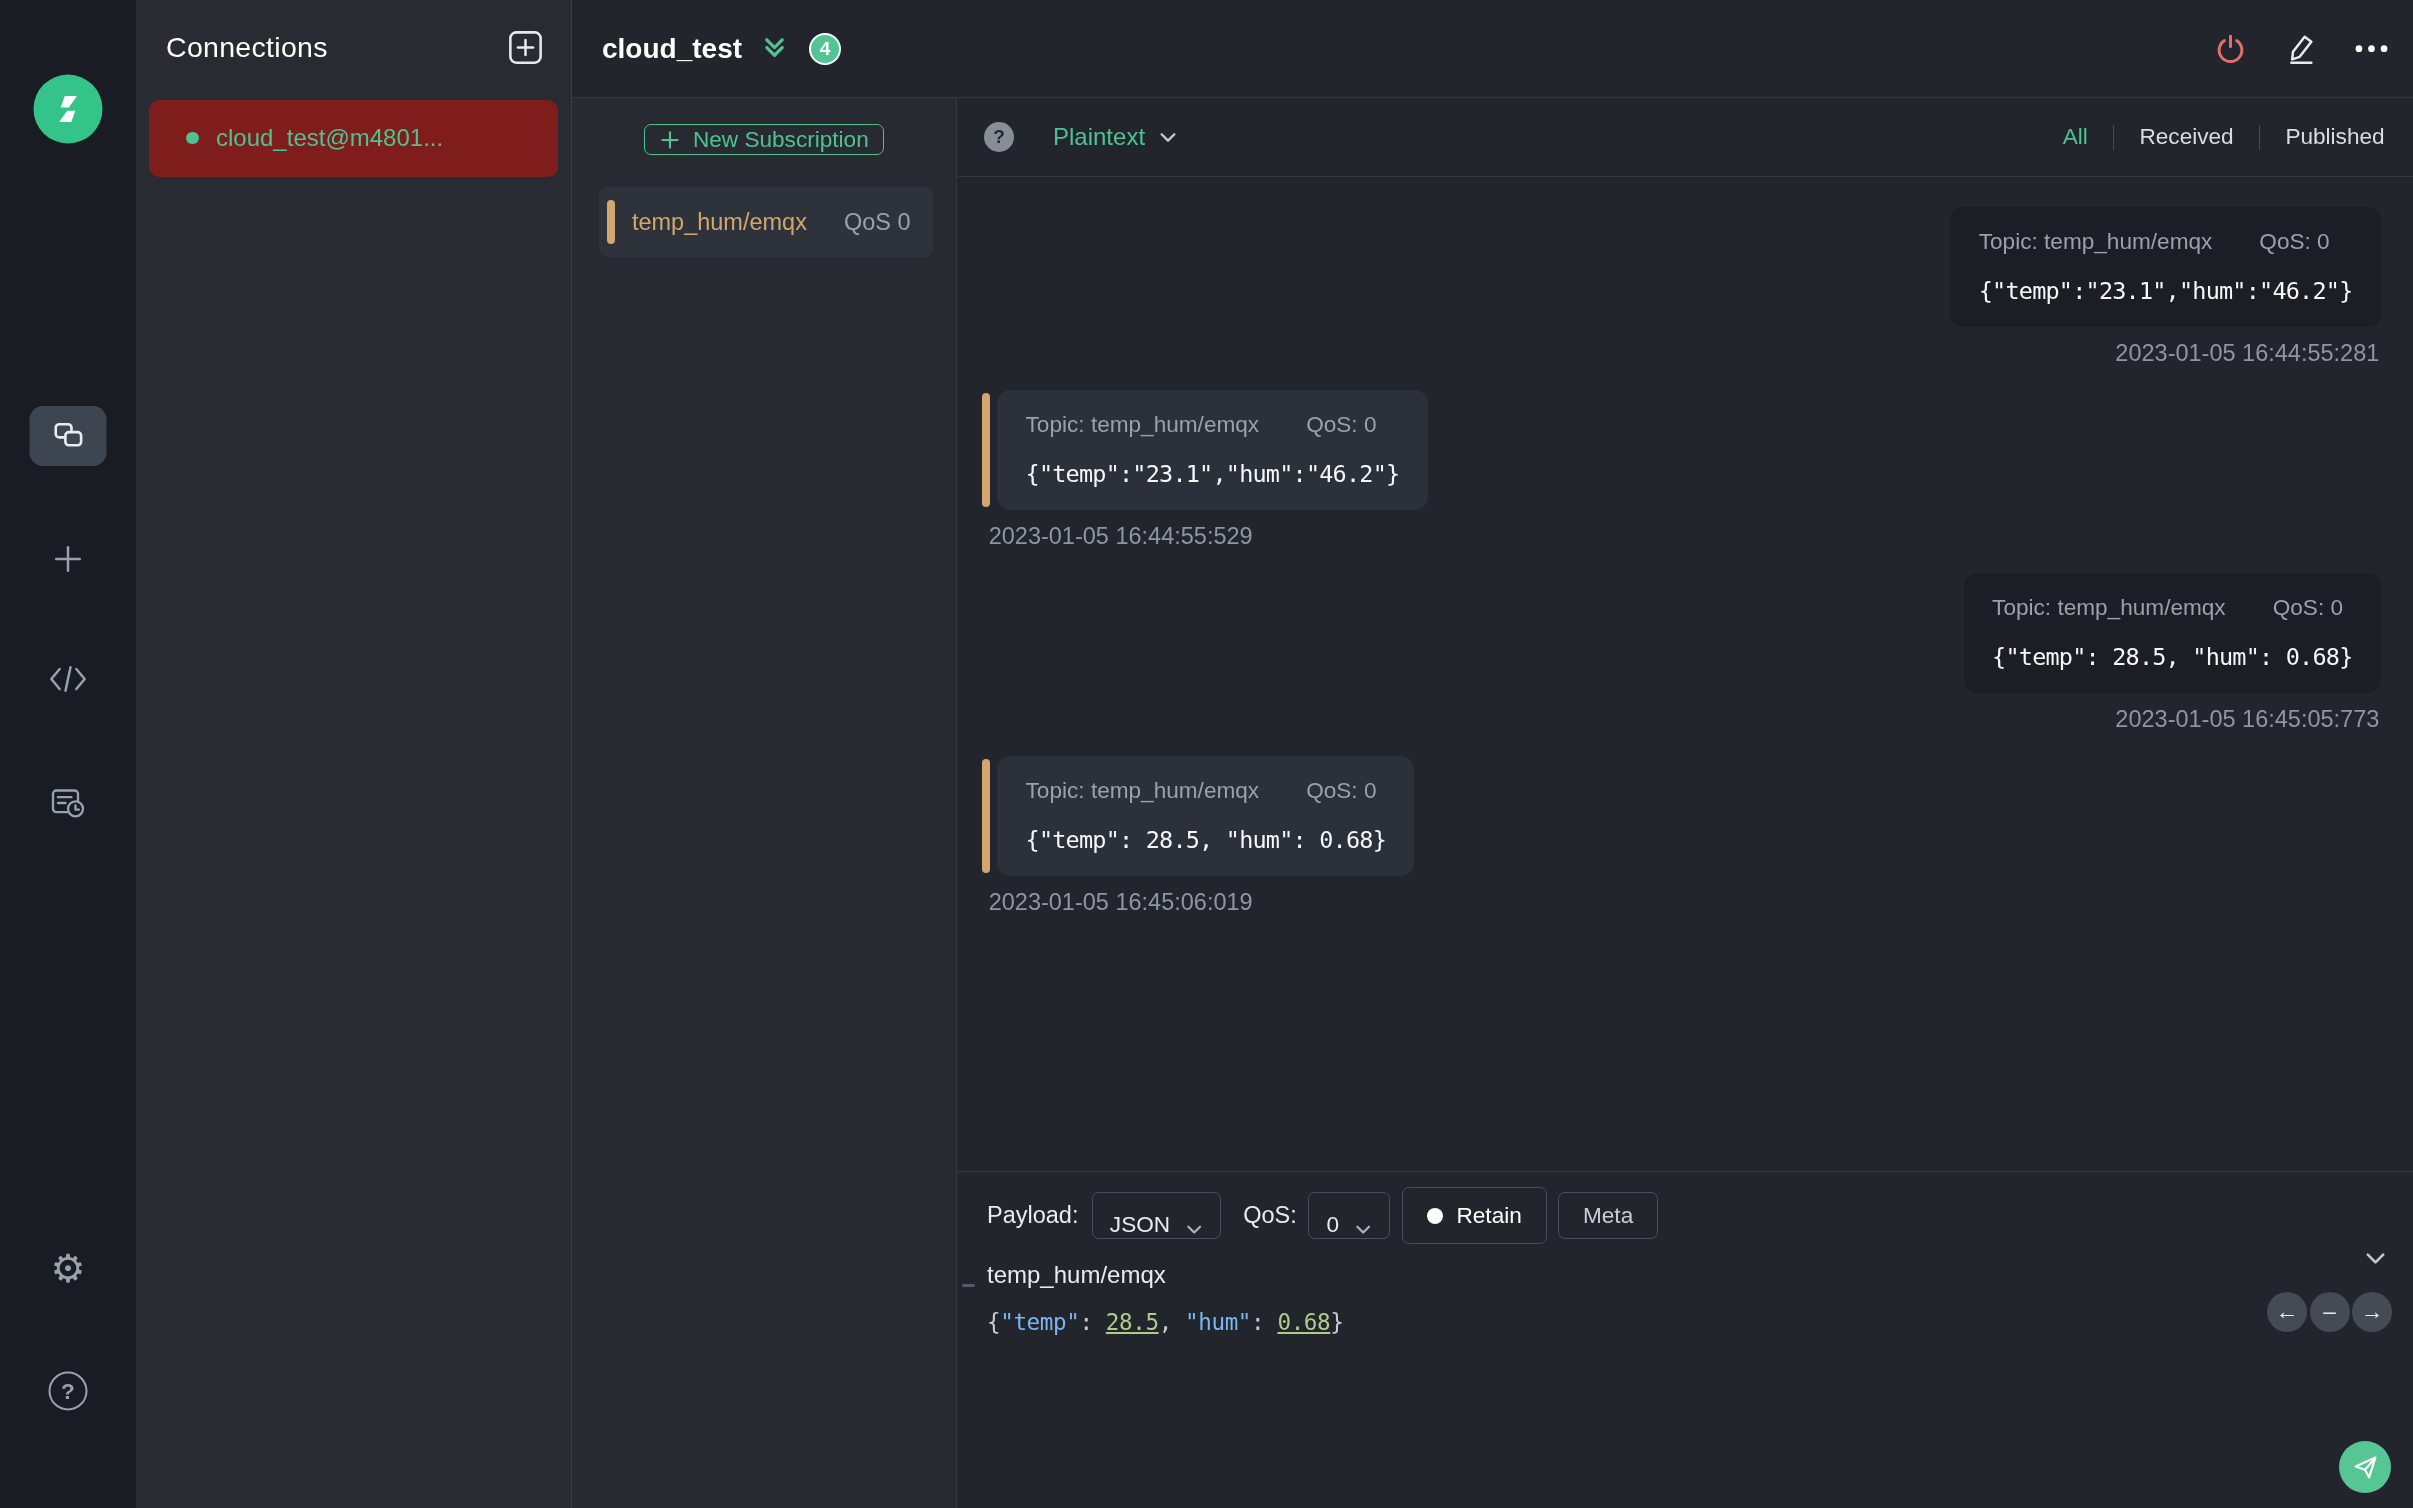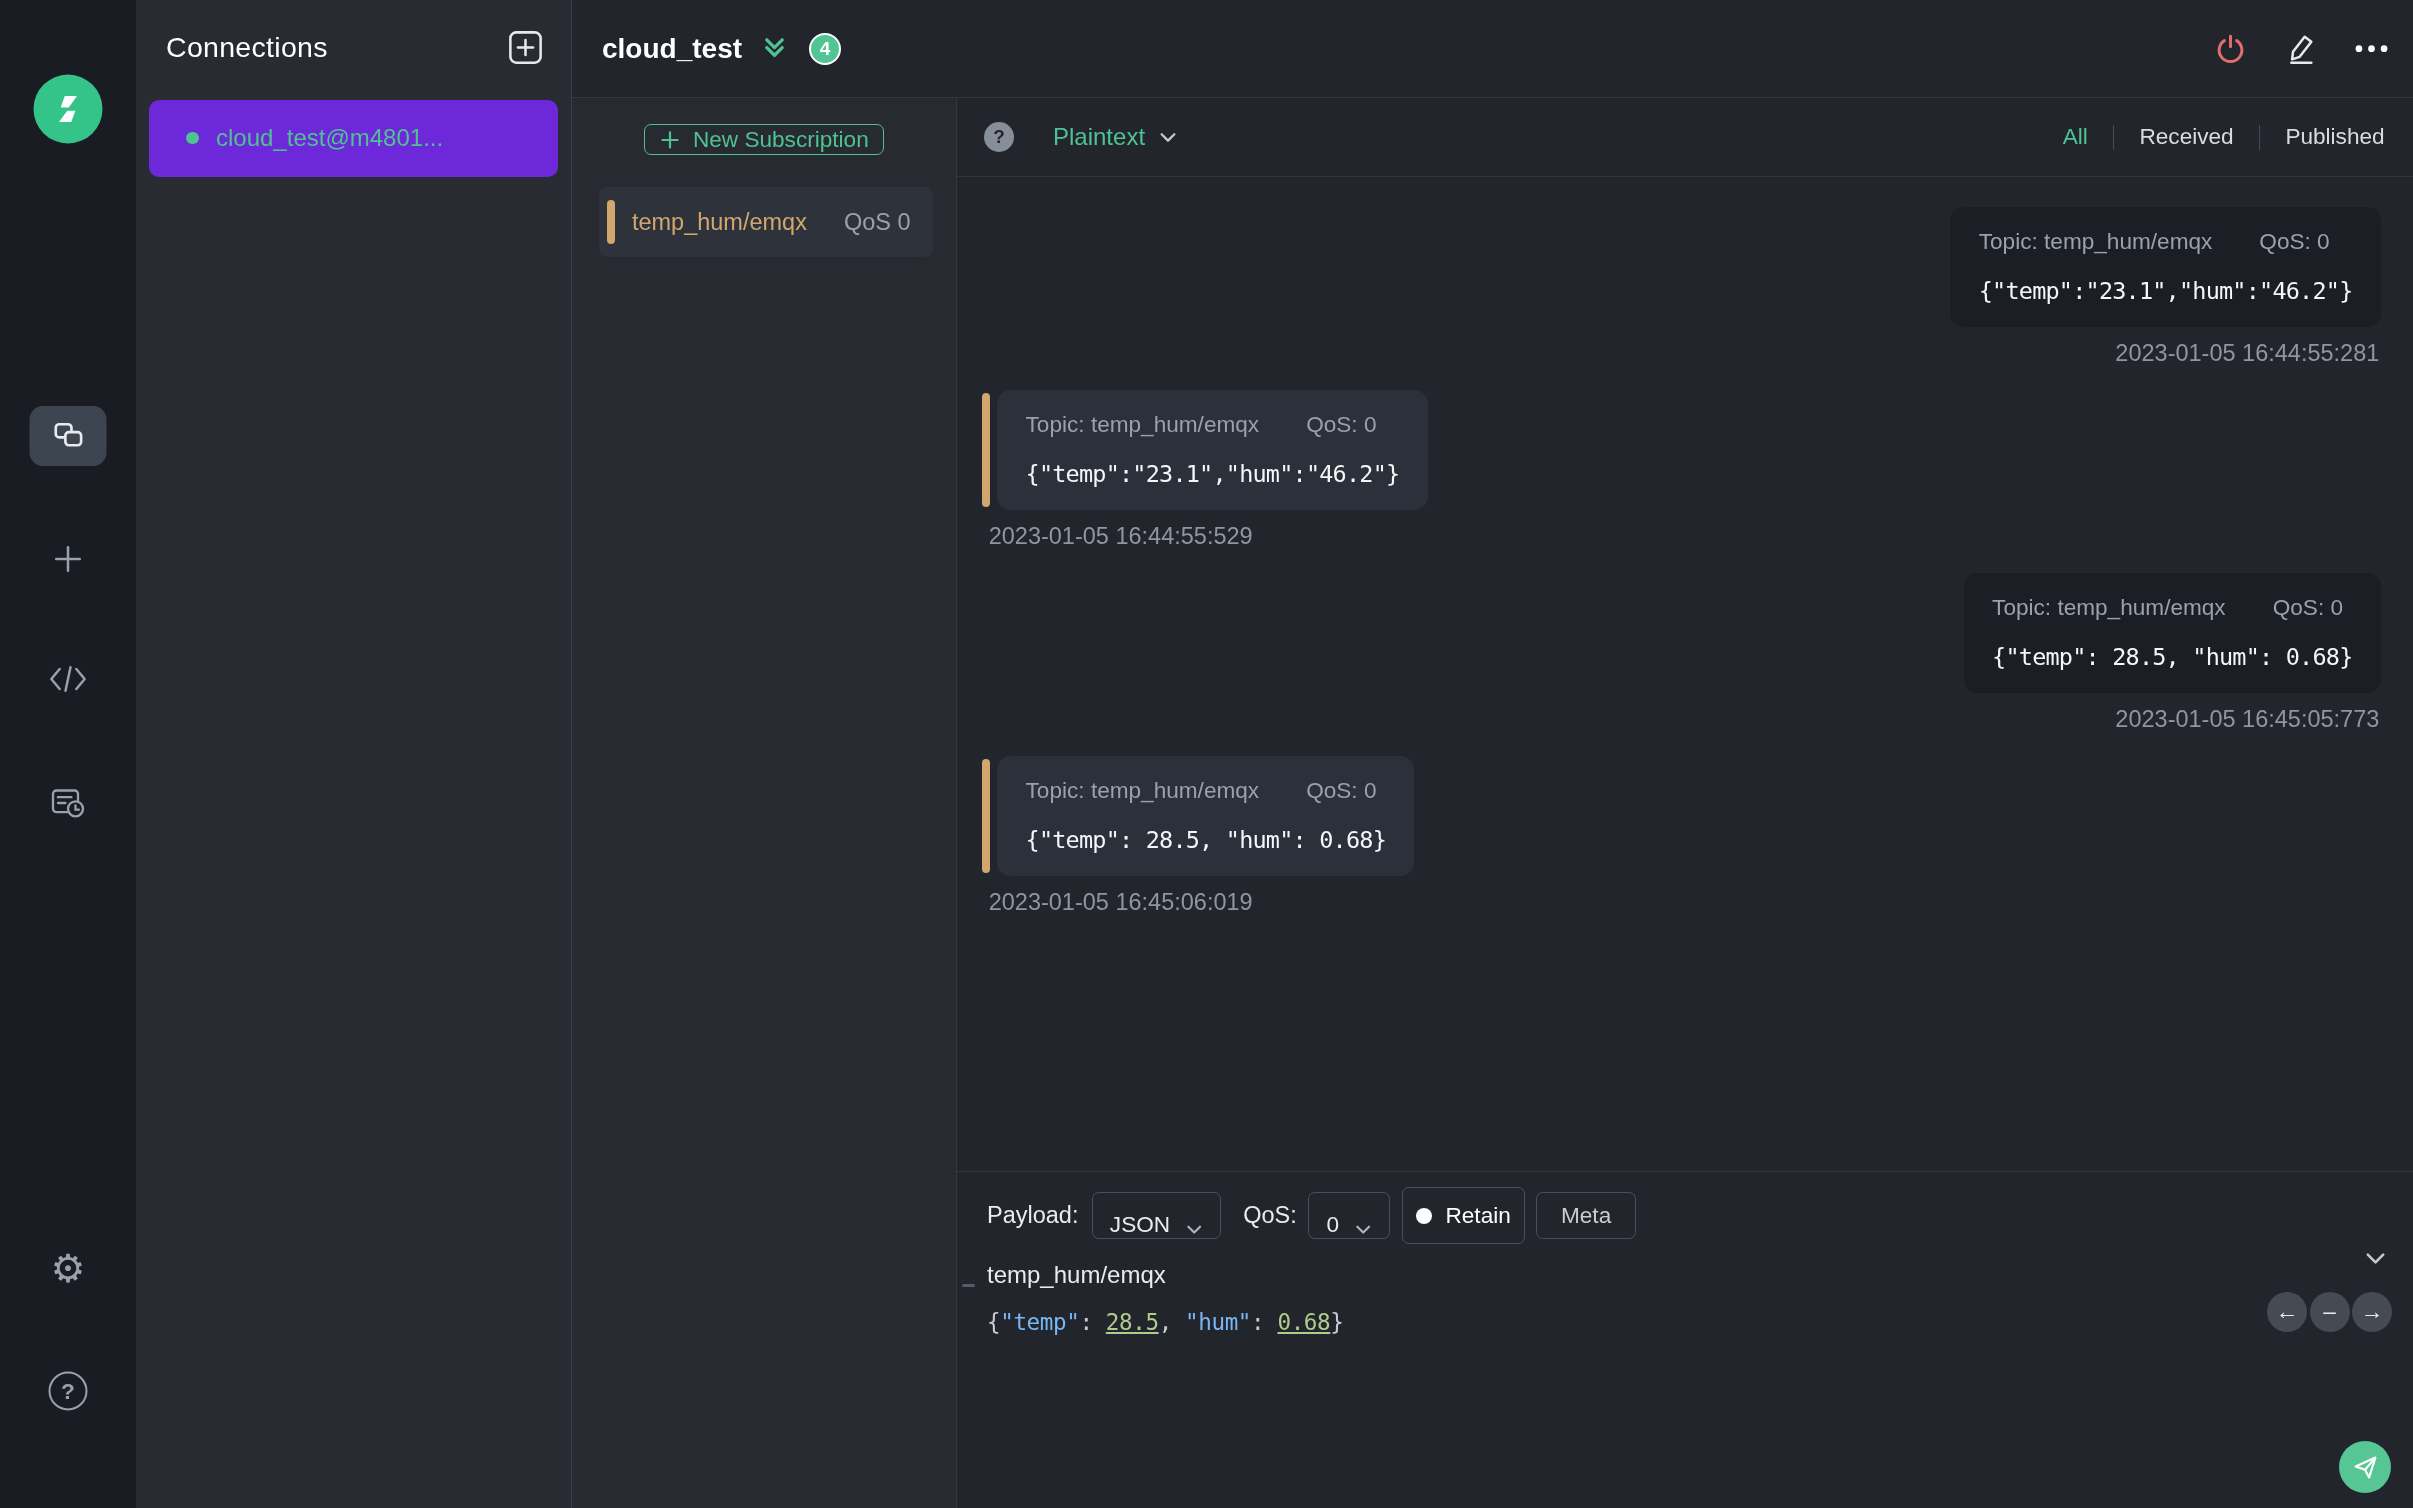--- a/index.html
+++ b/index.html
@@ -22,21 +22,21 @@
   .rail-plus { top:559px; } .rail-code { top:679px; } .rail-log { top:803px; }
   .rail-gear { top:1268px; font-size:39px; line-height:1; }
   .rail-help { top:1391px; width:39px; height:39px; border-radius:50%; border:2.5px solid #99a1ab;
                display:flex; align-items:center; justify-content:center; font-size:22.6px; font-weight:bold; }
 
   
   .connections-panel { width:436px; flex-shrink:0; background:#282b32; border-right:1.7px solid #3a3e46; }
   .conn-header { display:flex; align-items:center; justify-content:space-between; padding:28.5px 27px 0 30px; }
   .conn-title { font-size:28.5px; font-weight:normal; letter-spacing:0.3px; }
   .conn-add { color:#e6e9ed; cursor:pointer; }
-  .conn-item { margin:34px 13.4px 0 13.4px; height:77px; background:#6d28d9; border-radius:10px;
+  .conn-item { margin:34px 13.4px 0 13.4px; height:77px; background:#7f1d1d; border-radius:10px;
                display:flex; align-items:center; padding-left:37px; gap:17px; cursor:pointer; }
   .conn-dot { width:12.6px; height:12.6px; border-radius:50%; background:var(--accent); flex-shrink:0; }
   .conn-name { font-size:24px; color:var(--accent); }
 
   
   .main { flex:1; min-width:0; display:flex; flex-direction:column; }
   .topbar { height:98px; flex-shrink:0; border-bottom:1.7px solid #34383f;
             display:flex; align-items:center; padding:0 23.5px 0 30px; }
   .topbar-title { font-size:28px; font-weight:bold; }
   .topbar-chevrons { margin-left:20px; color:var(--accent); cursor:pointer; }
@@ -95,21 +95,21 @@
   .msg.receive .msg-ts { padding-left:6.7px; }
 
   
   .publish-panel { height:337px; flex-shrink:0; border-top:1.7px solid #34383f; position:relative;
                    padding:20px 30px 0 30px; }
   .pub-controls { display:flex; align-items:center; gap:11.7px; height:47px; font-size:23.5px; color:#e9ecef; }
   .pub-label { margin-right:1.7px; }
   .qos-label { margin-left:10px; }
   .select { display:flex; align-items:flex-end; gap:15px; height:47px; padding:0 17px;
             border:1.7px solid #4a505a; border-radius:6.7px; font-size:22.6px; color:#e9ecef; cursor:pointer; }
-  .retain-btn { display:flex; align-items:center; gap:13.4px; height:57px; padding:0 13px;
+  .retain-btn { display:flex; align-items:center; gap:13.4px; height:57px; padding:0 24px;
                 border:1.7px solid #4a505a; border-radius:6.7px; font-size:22.6px; color:#ffffff; cursor:pointer; }
   .retain-dot { width:16px; height:16px; border-radius:50%; background:#ffffff; }
   .meta-btn { display:flex; align-items:center; height:47px; padding:0 23.5px;
               border:1.7px solid #4a505a; border-radius:6.7px; font-size:22.6px; color:#c9ced5; cursor:pointer; }
   .pub-topic { margin-top:22px; font-size:24px; color:#e9ecef; }
   .collapse-chevron { position:absolute; top:74px; right:25px; color:#c3c8cf; cursor:pointer; }
   .pub-code { margin-top:20px; font-family:"DejaVu Sans Mono", monospace; font-size:22.6px;
               letter-spacing:-0.4px; white-space:nowrap; cursor:text; }
   .tok-key { color:#79b6f2; } .tok-number { color:#b0cb8c;text-decoration:underline; } .tok-punct { color:#c7ccd3; }
   .gutter-mark { position:absolute; left:5px; top:112px; width:13.4px; height:3.4px; background:#565c66; border-radius:1.7px; }

